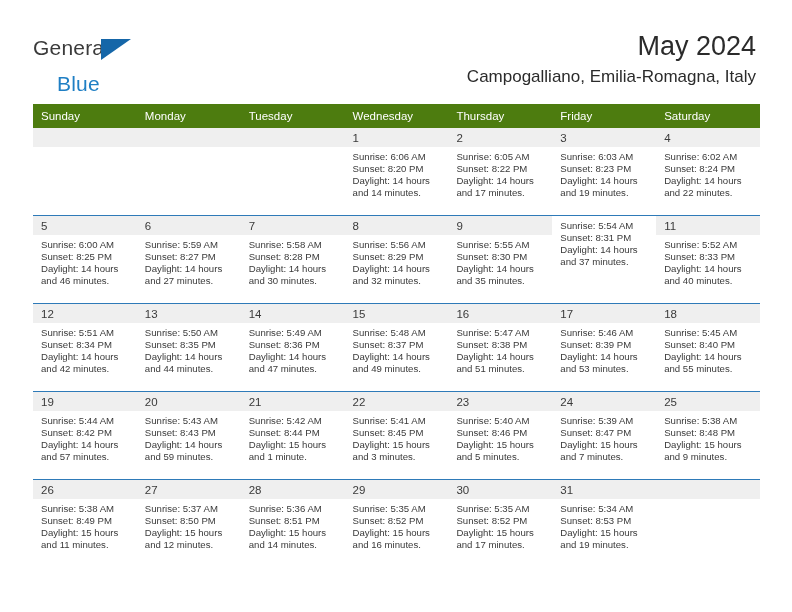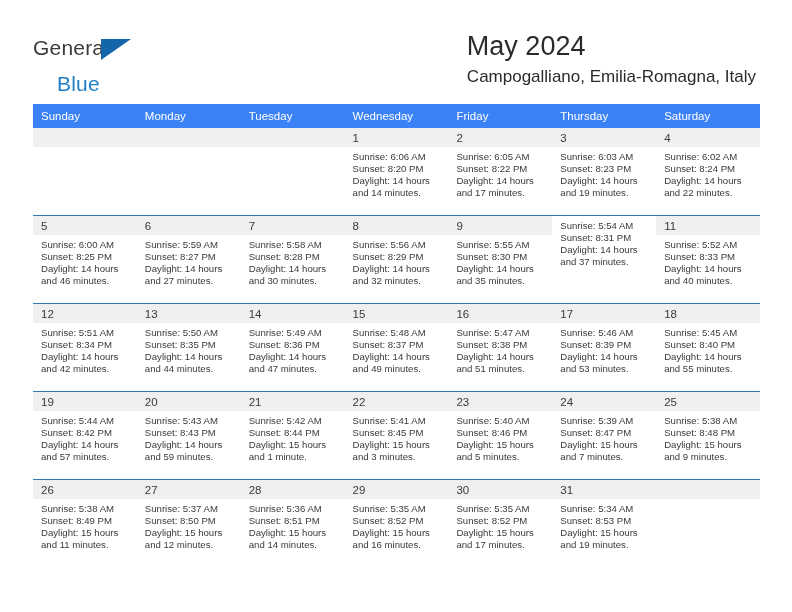--- a/index.html
+++ b/index.html
@@ -61,20 +61,21 @@
     width: 0;
     height: 0;
     border-left: 30px solid #1566a8;
     border-bottom: 21px solid transparent;
   }
 
   .title-block {
     position: absolute;
     right: 36px;
     top: 30px;
+    text-align: right;
   }
   .month-title {
     font-size: 27px;
     color: #2b2b2b;
     font-weight: normal;
     line-height: 32px;
     white-space: nowrap;
   }
   .location {
     margin-top: 6px;
@@ -87,21 +88,21 @@
   
   .calendar {
     position: absolute;
     left: 33px;
     top: 104px;
     width: 727px;
   }
   .weekday-row {
     display: flex;
     width: 100%;
-    background: #3b82f6;
+    background: #4d7c0f;
   }
   .weekday {
     flex: 1 1 0;
     min-width: 0;
     box-sizing: border-box;
     padding: 5px 0 5px 8px;
     font-size: 11.5px;
     color: #ffffff;
     line-height: 14px;
     white-space: nowrap;
@@ -163,22 +164,22 @@
 
   </div>
 
   <div class="calendar">
 
     <div class="weekday-row">
       <div class="weekday">Sunday</div>
       <div class="weekday">Monday</div>
       <div class="weekday">Tuesday</div>
       <div class="weekday">Wednesday</div>
+      <div class="weekday">Thursday</div>
       <div class="weekday">Friday</div>
-      <div class="weekday">Thursday</div>
       <div class="weekday">Saturday</div>
     </div>
 
     <div class="week first">
       <div class="day empty">
         <div class="day-number"></div>
         <div class="day-info">
           <div></div>
           <div></div>
           <div></div>

